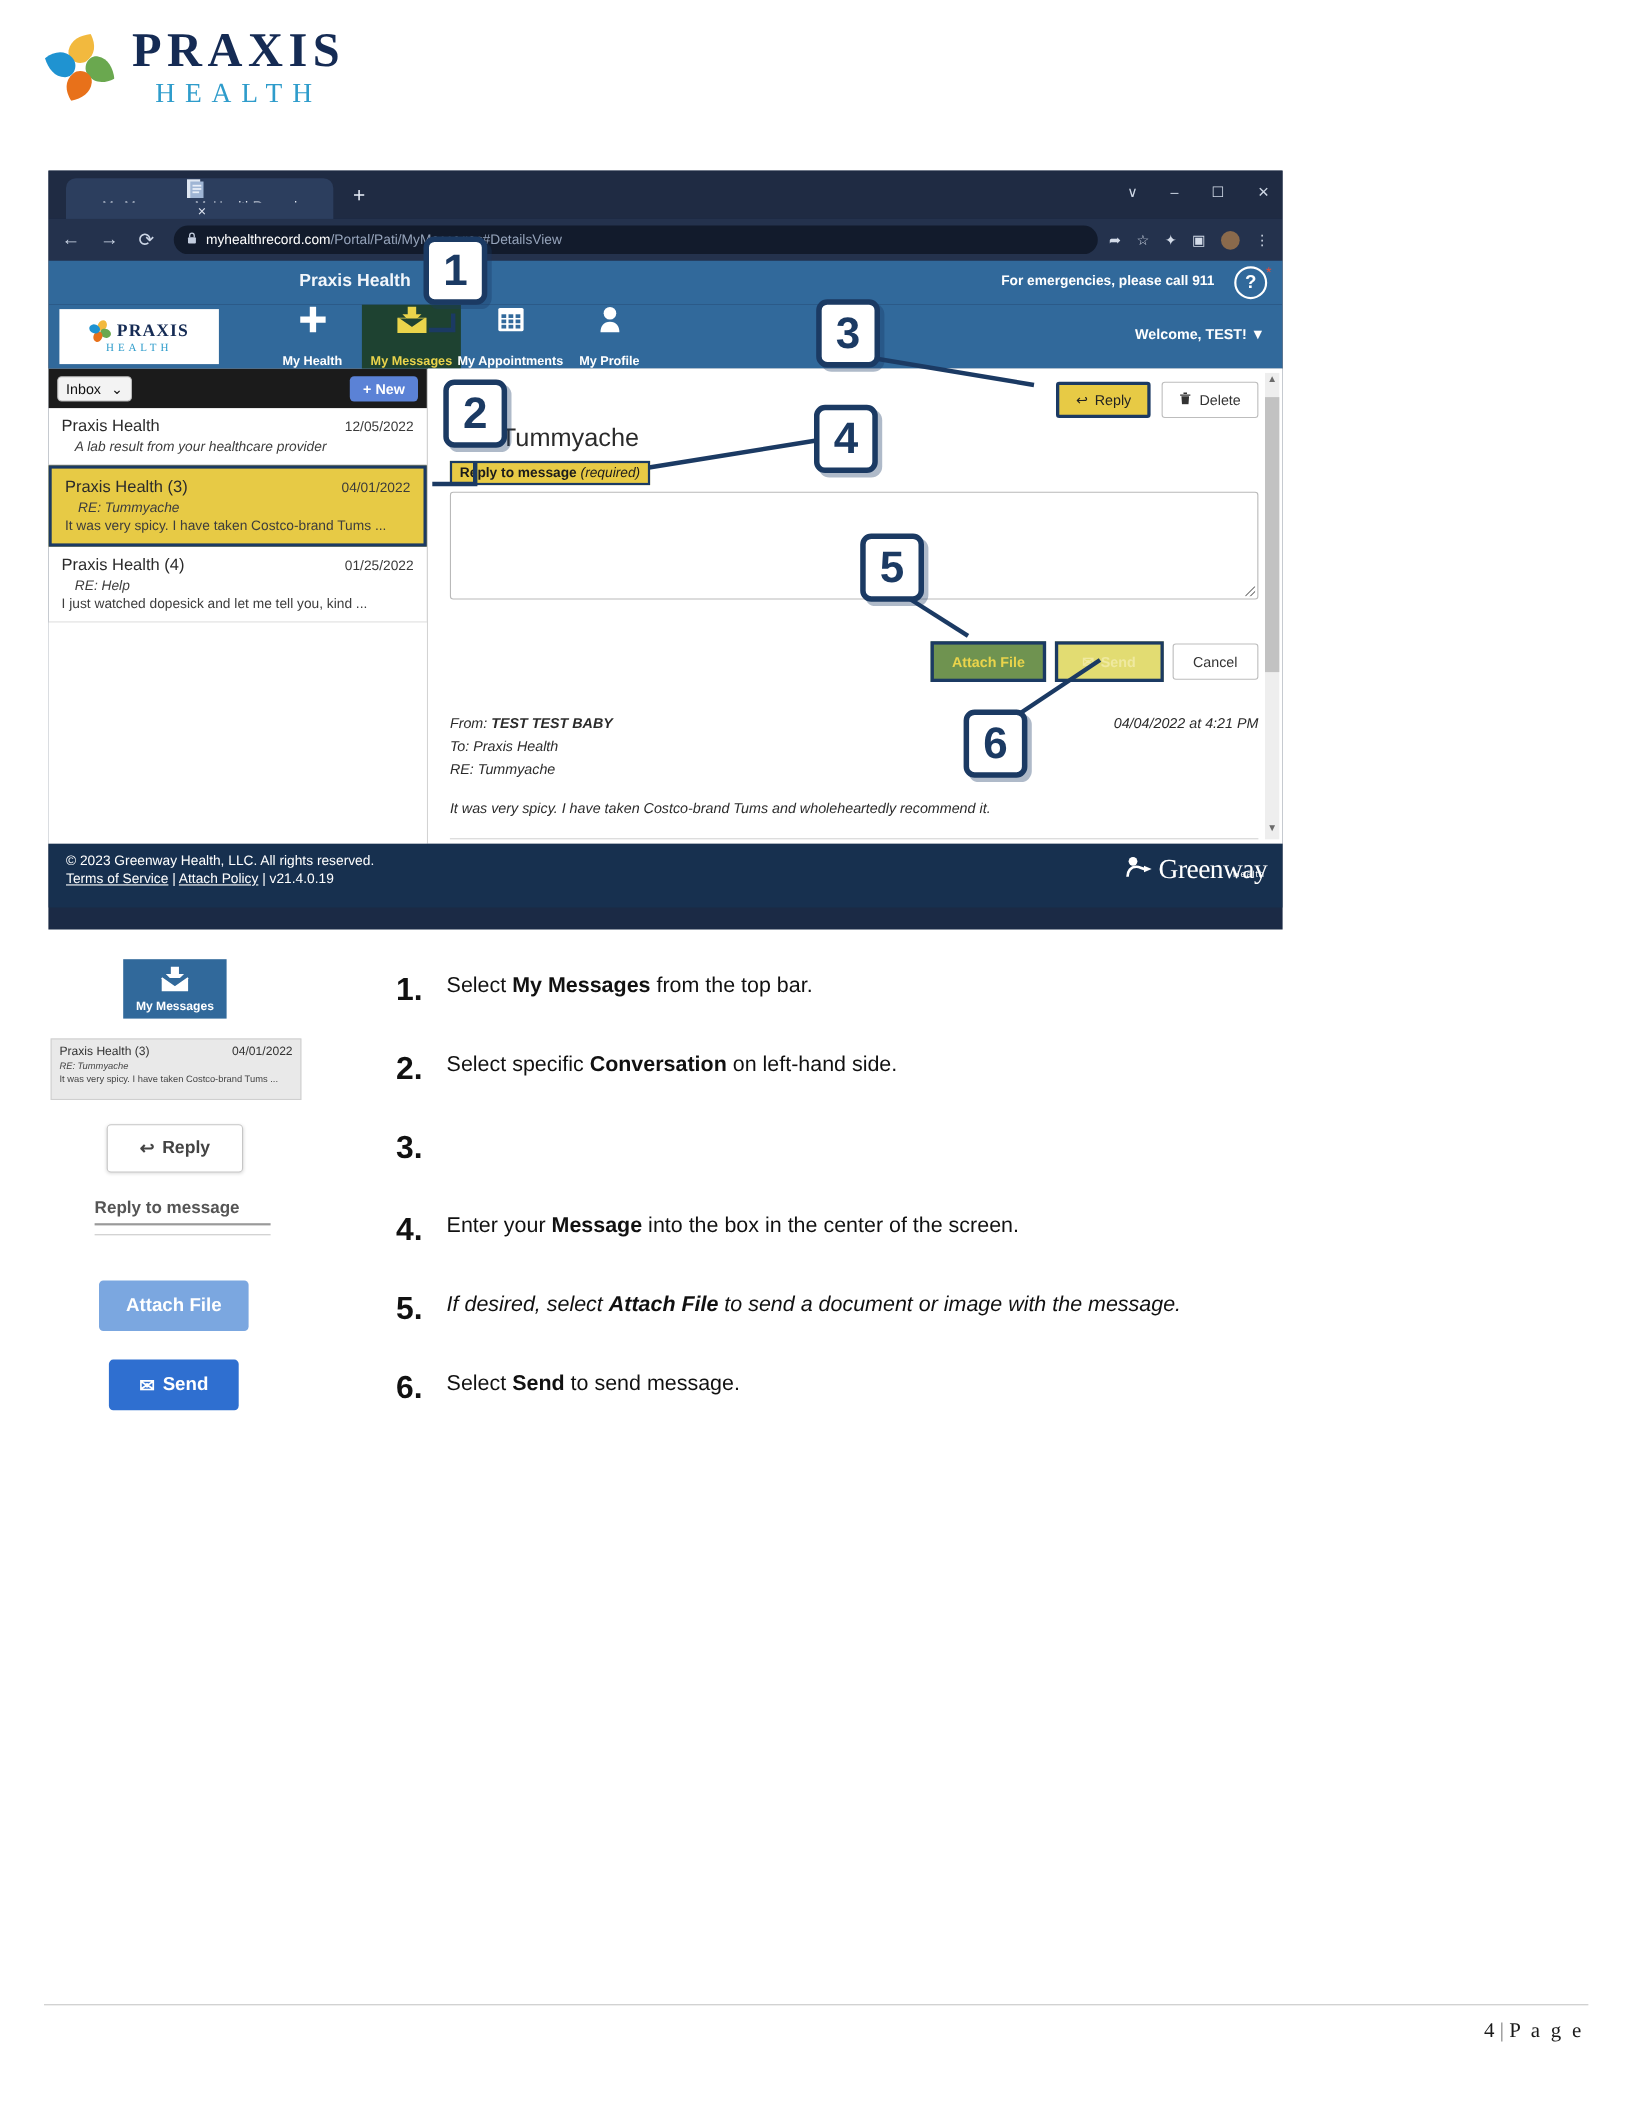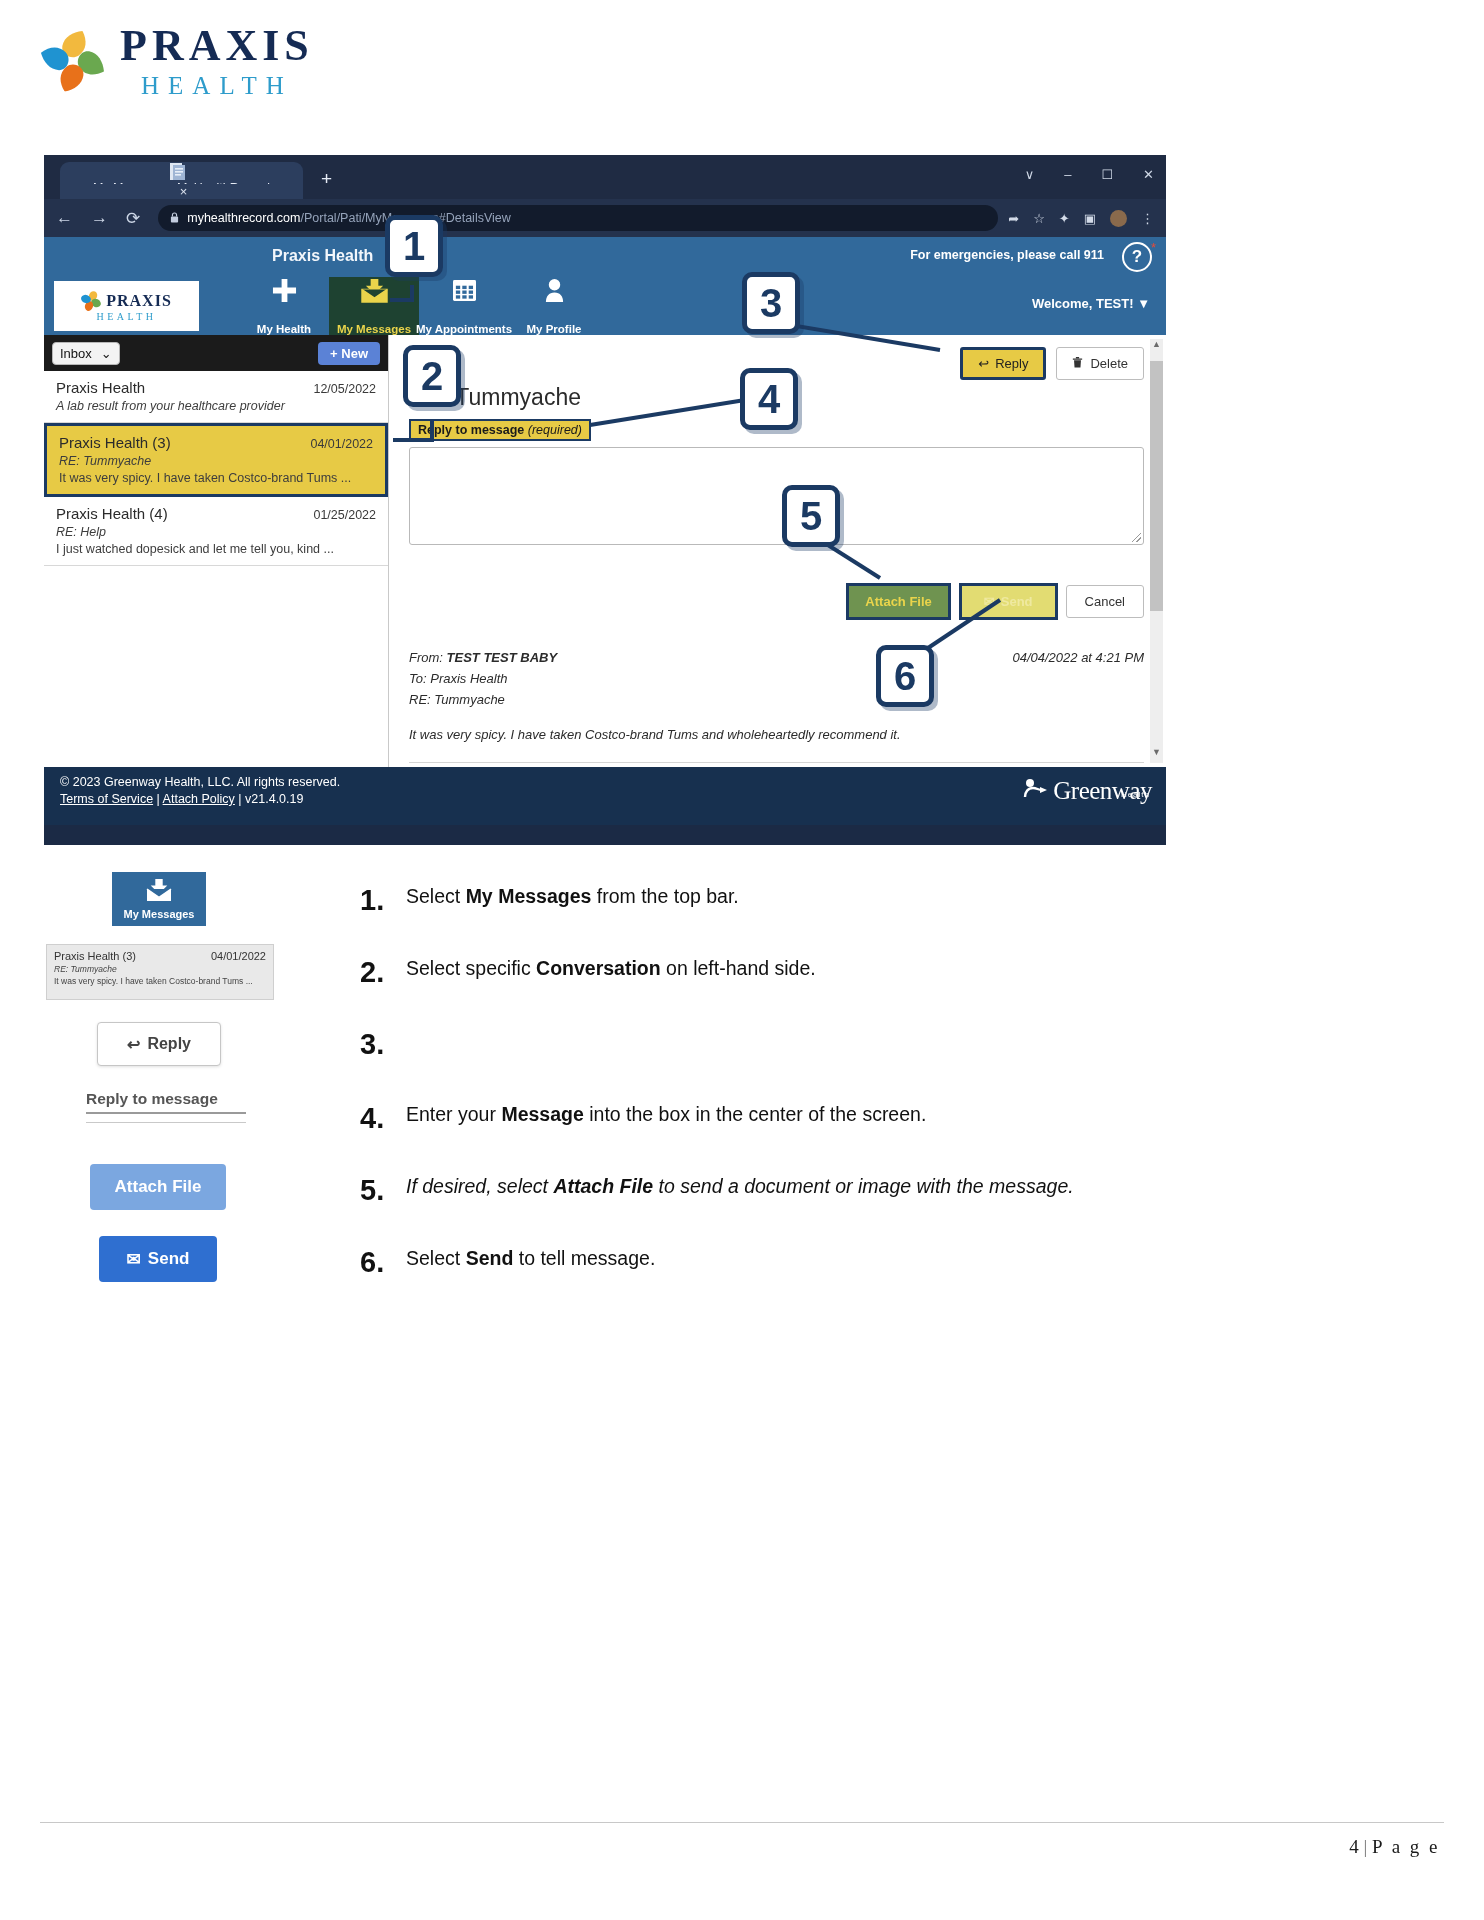--- a/index.html
+++ b/index.html
@@ -119,21 +119,21 @@
   }
   .btn-new {
     margin-left: auto; background: #5b82d6; color: #ffffff; font-size: 13px;
     border-radius: 4px; padding: 4px 12px; font-weight: bold;
   }
   .msg-row { padding: 8px 12px 9px 12px; border-bottom: 1px solid #d8d8d8; cursor: pointer; }
   .msg-row.selected { background: #e7ca45; border: 3px solid #1b3a63; }
   .msg-row-top { display: flex; justify-content: space-between; align-items: baseline; }
   .msg-from { font-size: 15px; color: #2b2b2b; }
   .msg-date { font-size: 12.5px; color: #3a3a3a; }
-  .msg-subject { font-size: 12.5px; font-style: italic; color: #3d3d3d; margin-top: 3px; }
+  .msg-subject { font-size: 12.5px; font-style: italic; color: #3d3d3d; margin-top: 3px; margin-left: 12px; }
   .msg-preview { font-size: 12.5px; color: #3d3d3d; margin-top: 3px; }
   .list-filler { flex: 1; background: #ffffff; }
 
   .detail-pane { flex: 1; background: #ffffff; position: relative; padding: 6px 22px 0 20px; overflow: hidden; }
   .detail-actions { display: flex; justify-content: flex-end; gap: 10px; padding: 6px 0 2px 0; }
   .btn-reply {
     background: #e7ca45; color: #222; font-size: 13px; padding: 6px 15px;
     border: 3px solid #1b3a63; border-radius: 3px; font-weight: normal;
     display: flex; align-items: center; gap: 6px;
   }
@@ -627,21 +627,21 @@
     <span class="step-text"><span>Enter your </span><b>Message</b><span> into the box in the center of the screen.</span></span>
   </div>
 
   <div class="step-row" style="left:360px; top:312px;">
     <span class="step-num">5.</span>
     <span class="step-text" style="font-style:italic;"><span>If desired, select </span><b>Attach File</b><span> to send a document or image with the message.</span></span>
   </div>
 
   <div class="step-row" style="left:360px; top:384px;">
     <span class="step-num">6.</span>
-    <span class="step-text"><span>Select </span><b>Send</b><span> to tell message.</span></span>
+    <span class="step-text"><span>Select </span><b>Send</b><span> to send message.</span></span>
   </div>
 </div>
 
 <div class="pg-rule"></div>
 <div class="pg-num">
   <span>4</span>
   <span class="sep">|</span>
   <span class="pw">P a g e</span>
 </div>
 

